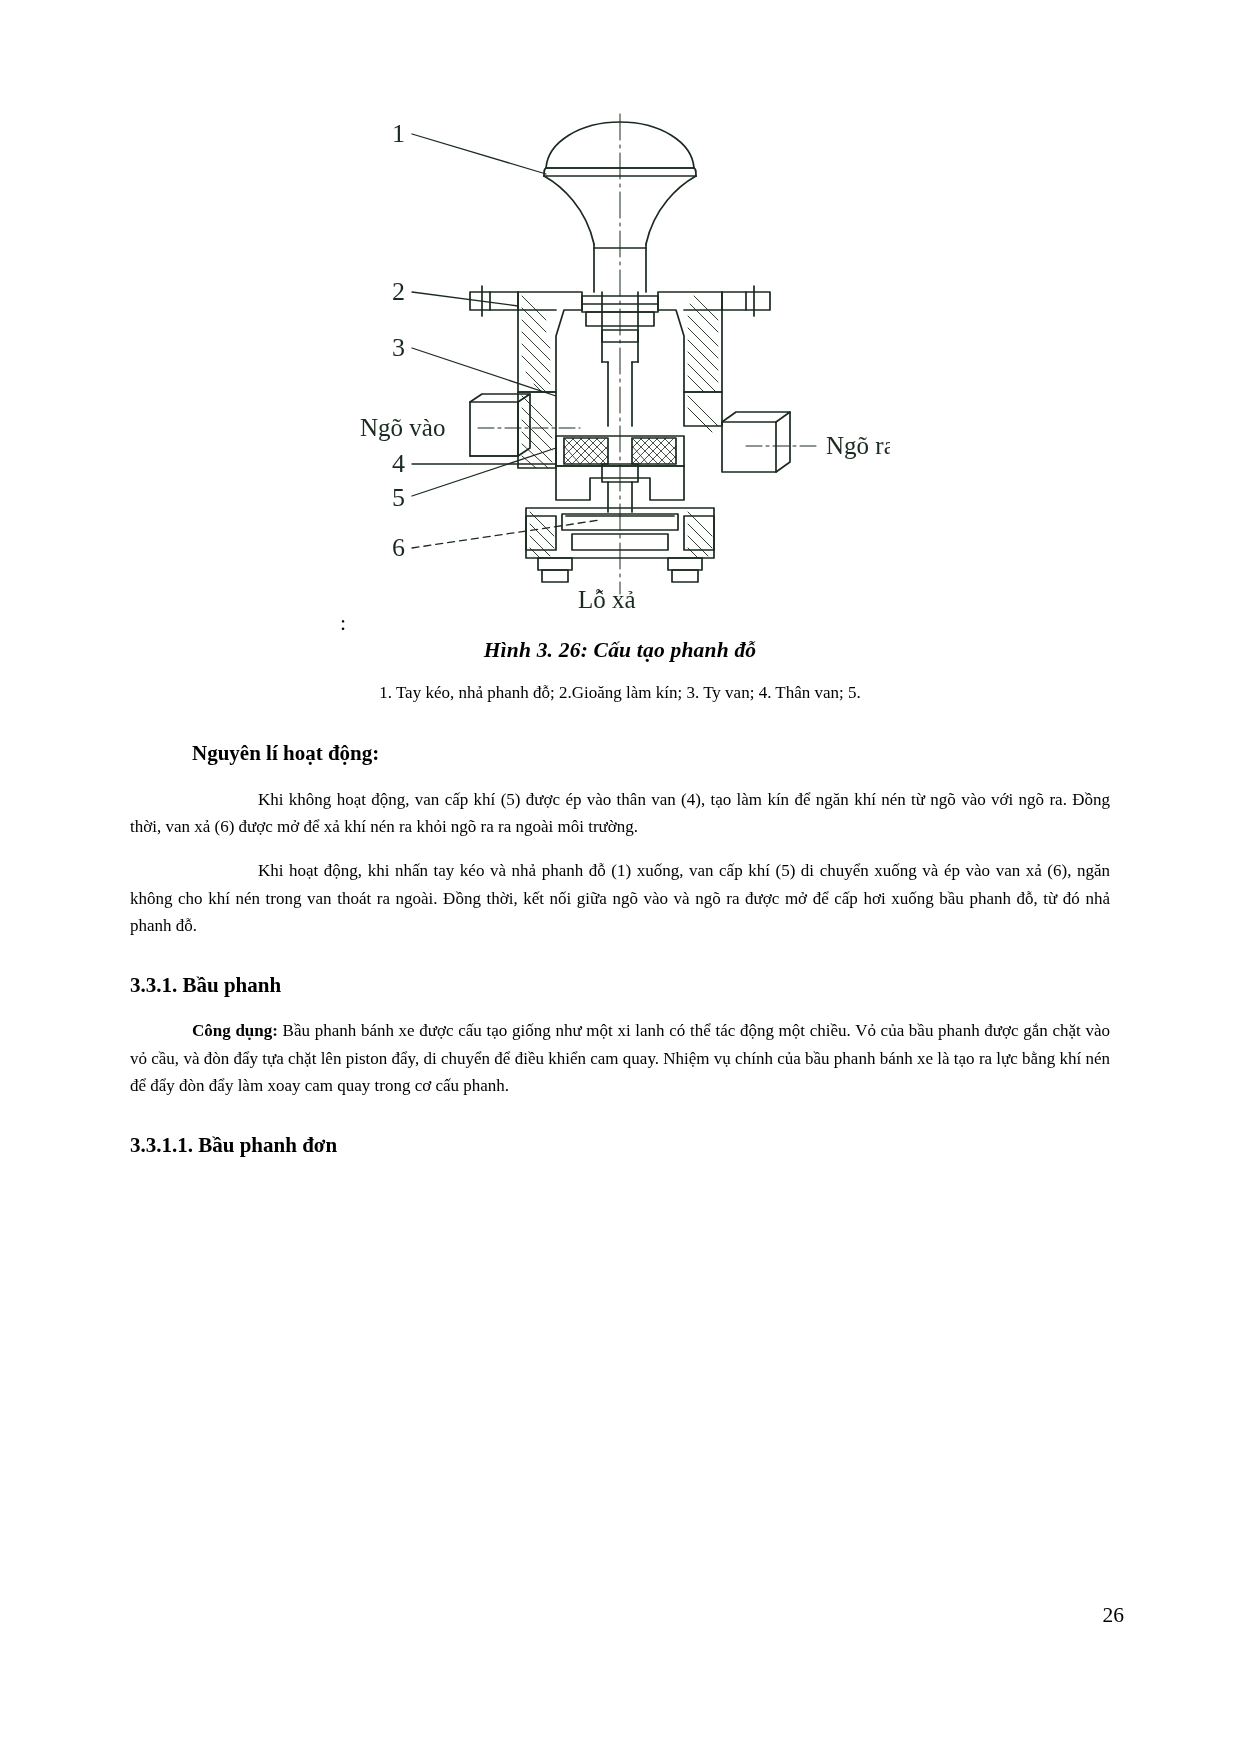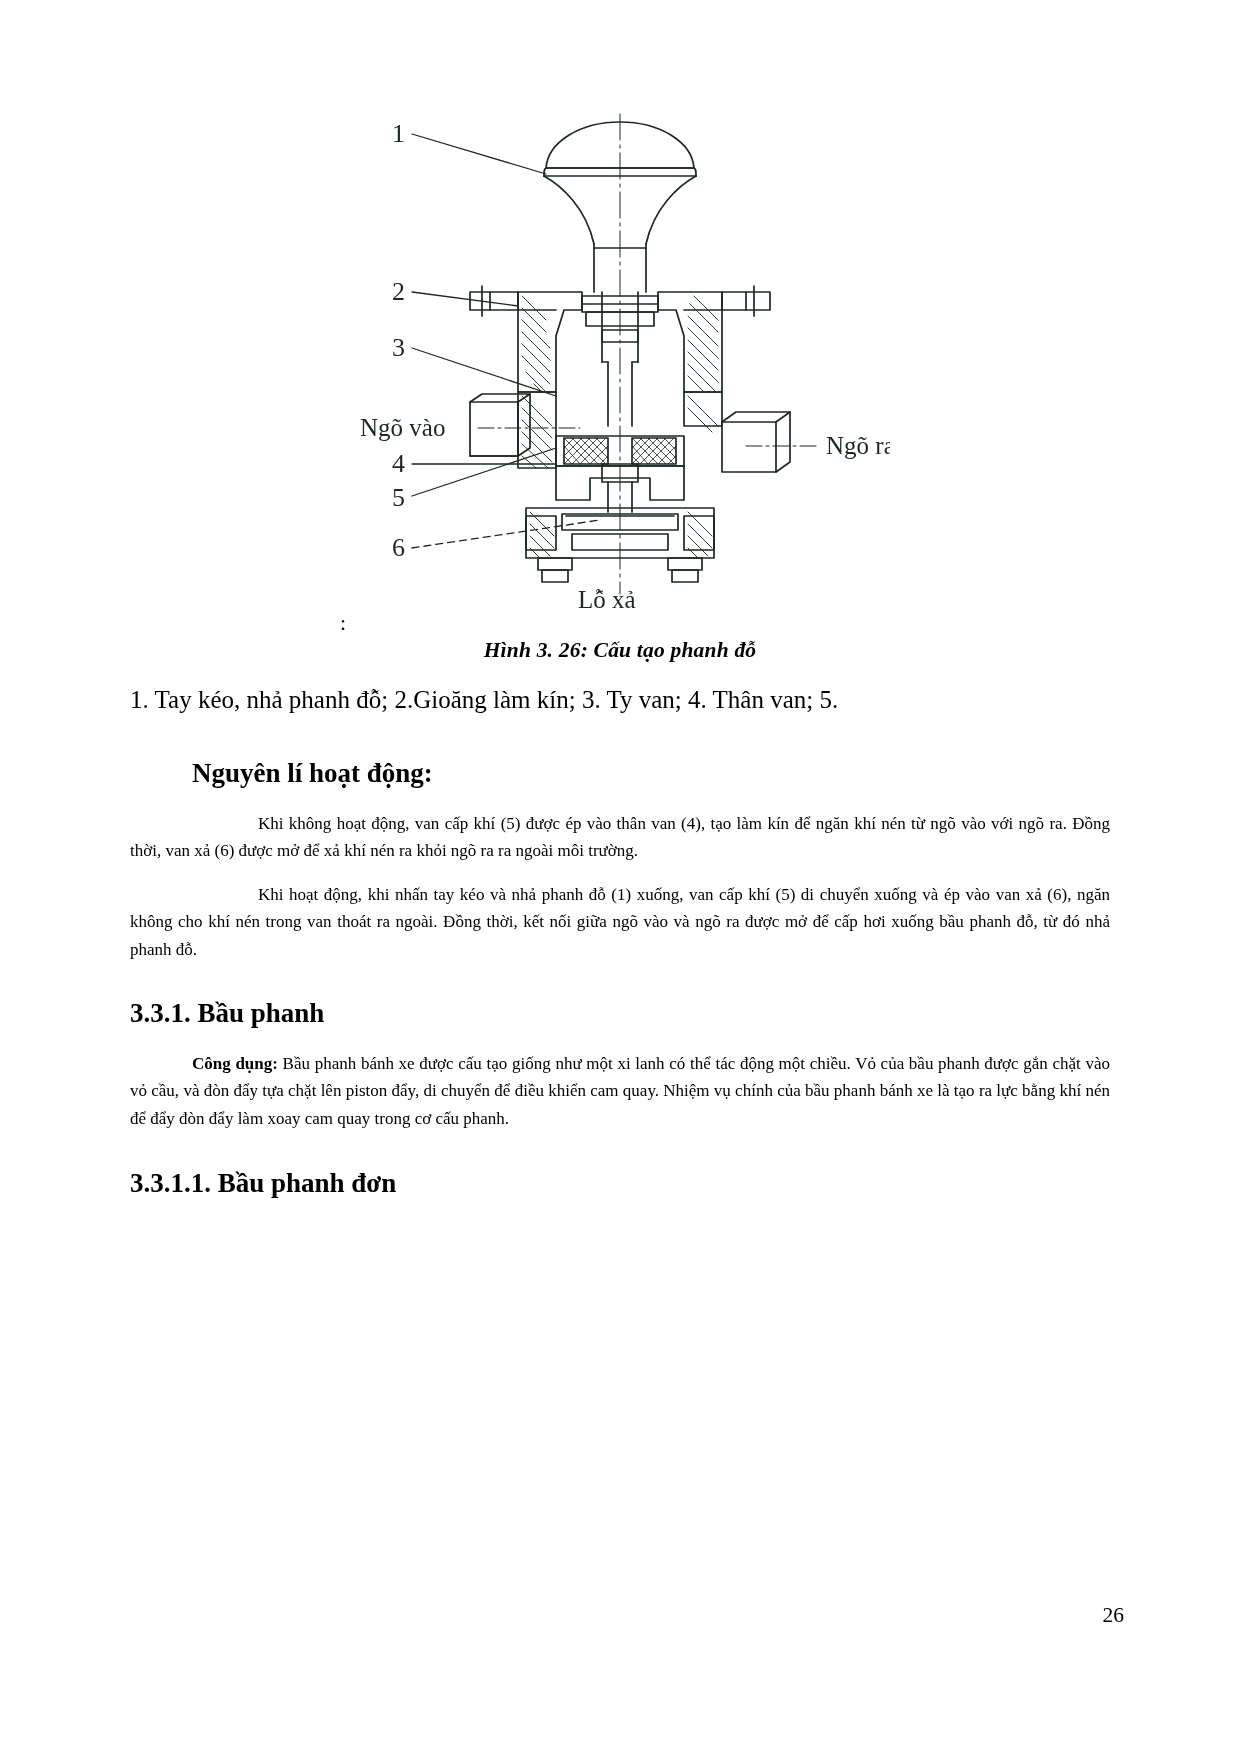--- a/index.html
+++ b/index.html
@@ -54,29 +54,29 @@
   .fig-caption {
     text-align: center;
     font-weight: bold;
     font-style: italic;
     font-size: 21.5px;
     margin: 22px 0 0 0;
     letter-spacing: 0.2px;
   }
 
   .fig-legend {
-    text-align: left;
-    font-size: 25px;
+    text-align: center;
+    font-size: 17px;
     line-height: 1.85;
     margin: 14px 0 0 0;
   }
 
   
   h3.sec-head {
-    font-size: 27px;
+    font-size: 21px;
     font-weight: bold;
     margin: 30px 0 0 0;
     line-height: 1.5;
   }
   h3.sec-head.indented {
     margin-left: 62px;
   }
   p.body {
     font-size: 17px;
     line-height: 1.62;

